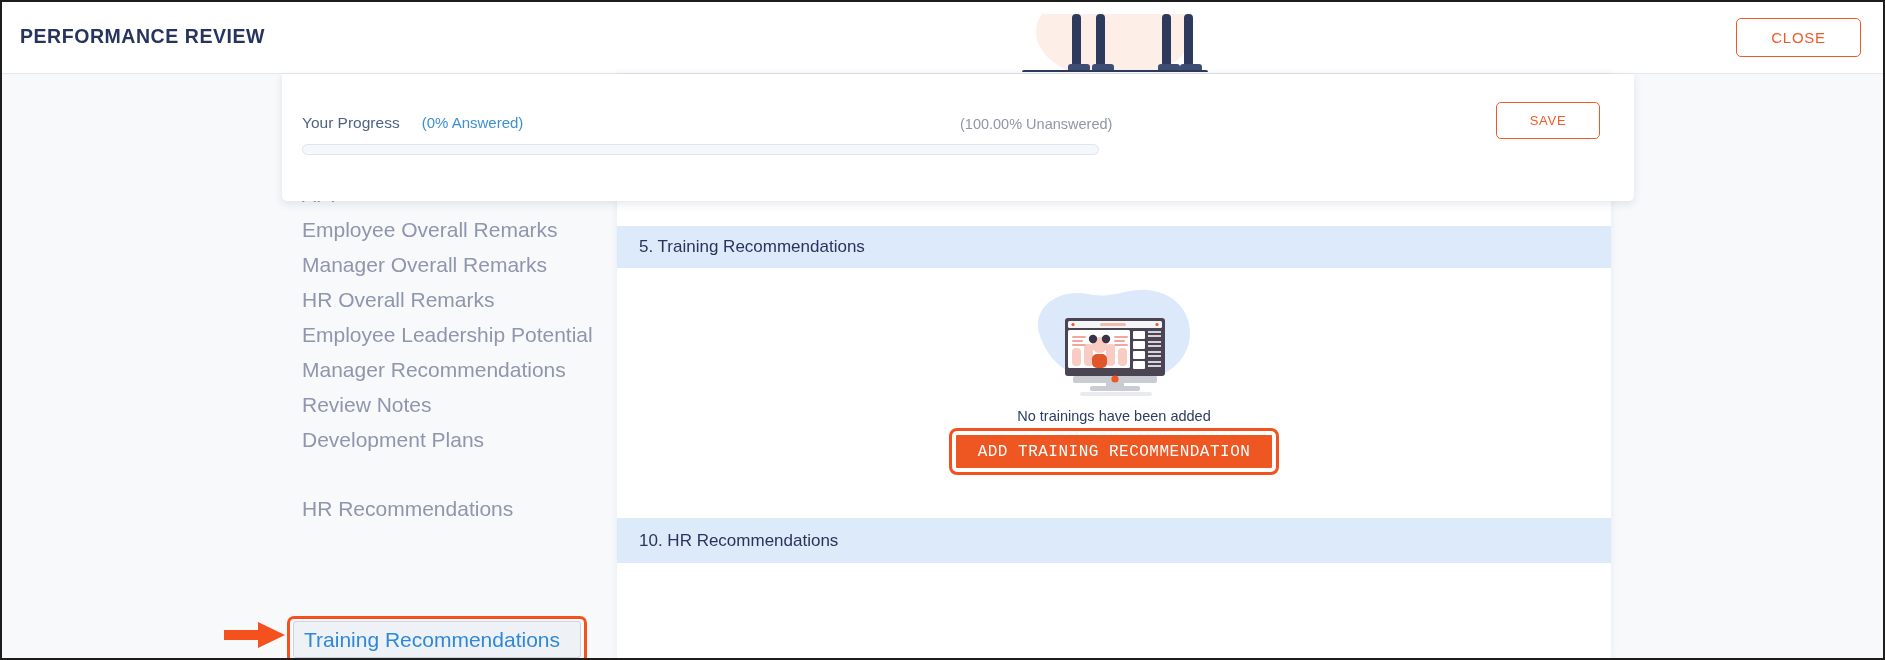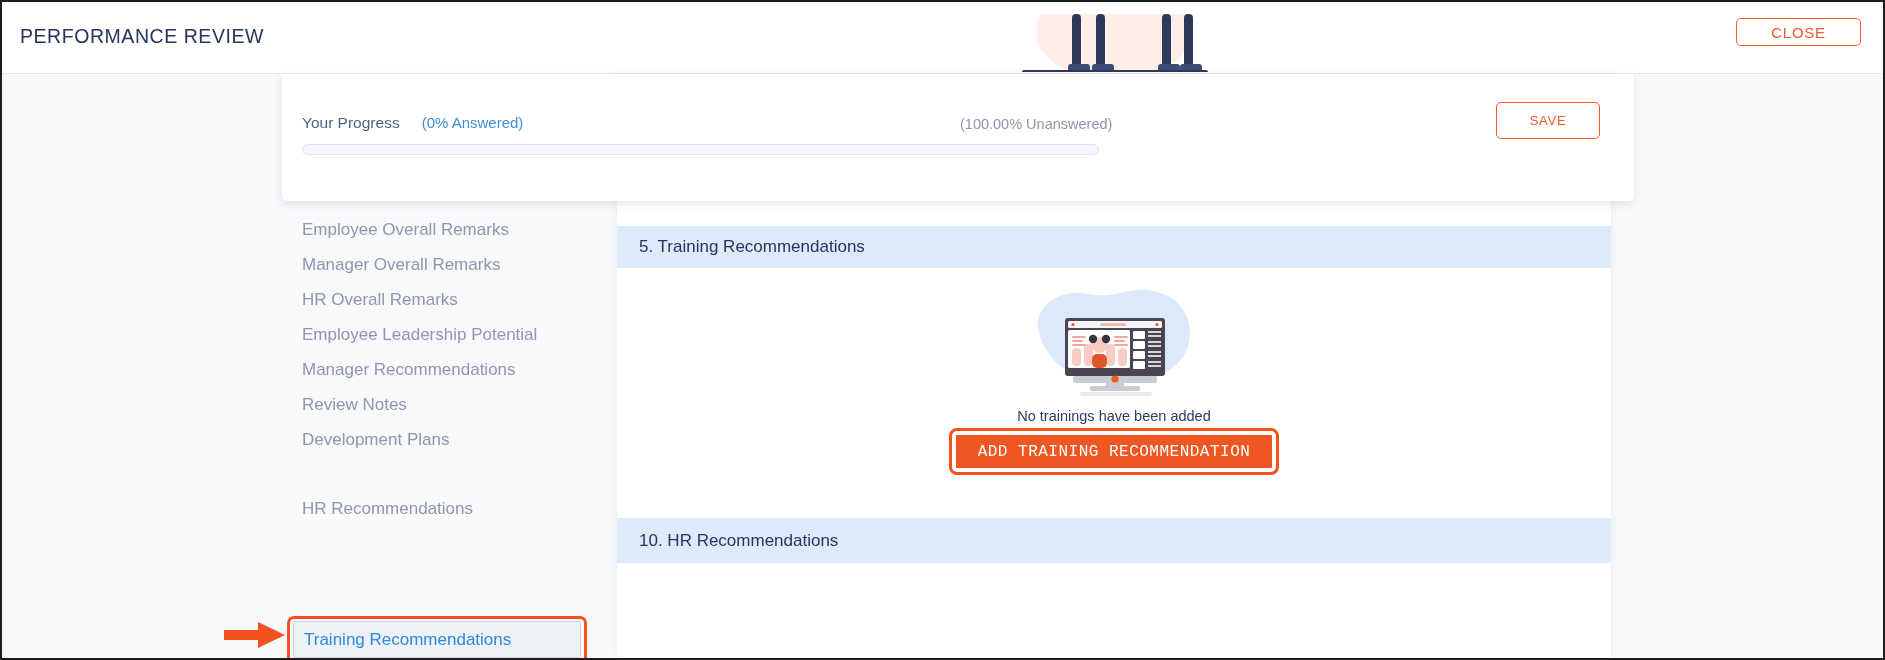--- a/index.html
+++ b/index.html
@@ -20,25 +20,25 @@
   
   #header {
     position: absolute; left: 0; top: 0;
     width: 1881px; height: 72px;
     background: #ffffff;
     border-bottom: 1px solid #e4e8ee;
   }
   #header-title {
     position: absolute; left: 18px; top: 23px;
     font-size: 19.5px; letter-spacing: .55px;
-    color: #27355e; font-weight: 400;
+    color: #27355e; font-weight: 700;
   }
   #close-button {
     position: absolute; right: 22px; top: 16px;
-    width: 125px; height: 28px;
+    width: 125px; height: 39px;
     border: 1.4px solid #f05a28; border-radius: 5px;
     background: #ffffff; color: #f05a28;
     font-size: 15px; letter-spacing: .7px;
     font-family: "Liberation Sans", sans-serif;
     cursor: pointer;
     display: flex; align-items: center; justify-content: center;
   }
 
   
   #body-area {
@@ -49,21 +49,21 @@
 
   
   #sidebar {
     position: absolute; left: 0; top: 0;
     width: 615px; height: 584px;
   }
   .nav-item {
     position: absolute; left: 300px;
     height: 26px;
     display: flex; align-items: center;
-    font-size: 17px; color: #8f96ad;
+    font-size: 21px; color: #8f96ad;
     white-space: nowrap;
     cursor: pointer;
   }
   .nav-item.highlighted-cell {
     left: 291px; width: 288px; height: 37px;
     background: #eef1f6;
     border: 1px solid #ccd3e0;
     border-radius: 3px;
     padding-left: 10px;
     color: #2f88d8;

